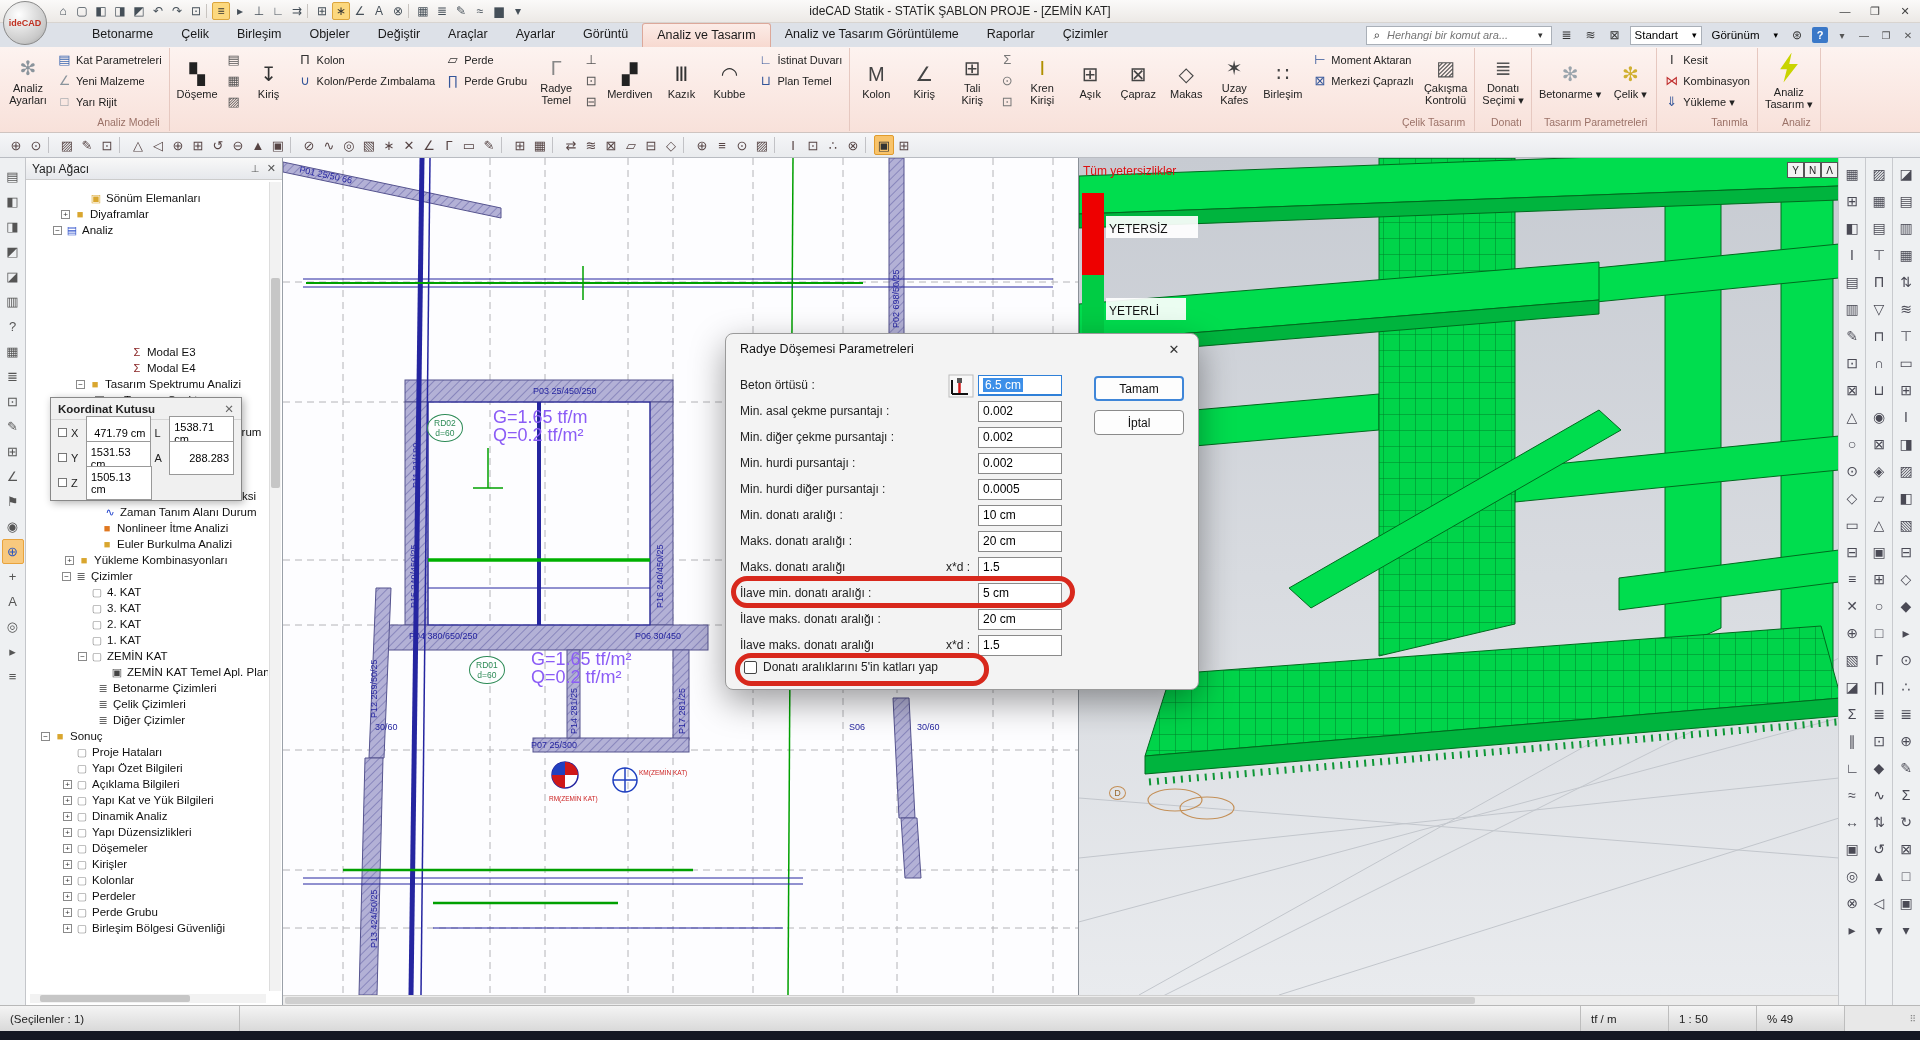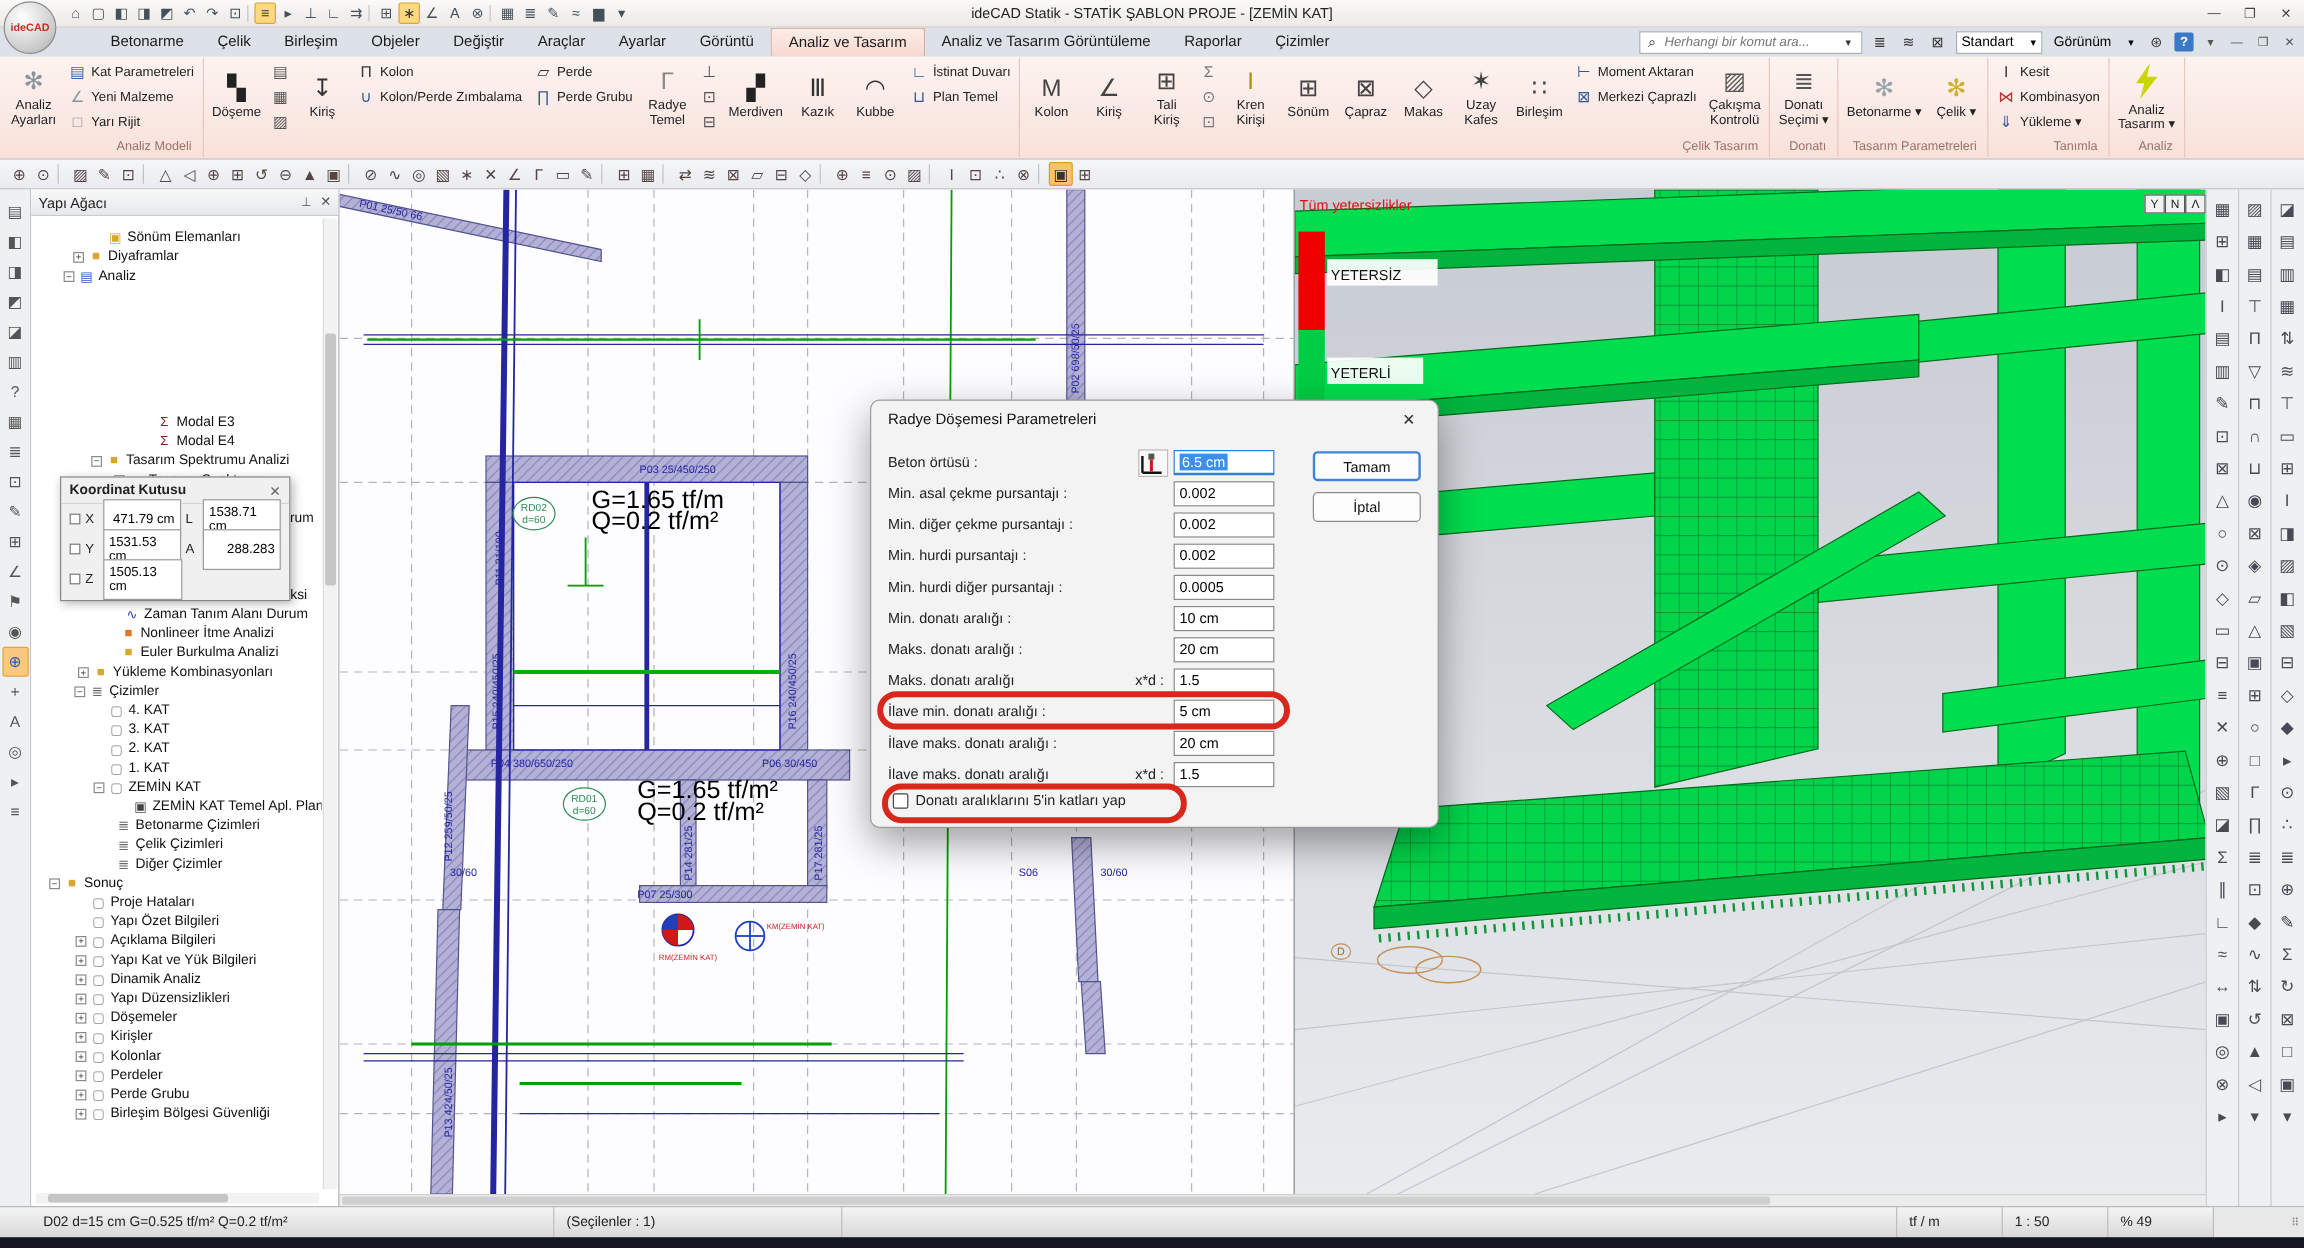--- a/index.html
+++ b/index.html
@@ -73,21 +73,21 @@
   .coord-title .x{margin-left:auto;font-weight:normal;color:#666}
   .coord-row{display:flex;align-items:center;height:25px;padding:0 7px;gap:4px;font-size:11px}
   .cchk{width:9px;height:9px;border:1px solid #777;background:#fff;flex:none}
   .clab{width:11px;color:#222}
   .cfield{background:#fff;border:1px solid #999;height:19px;font-size:11px;display:flex;align-items:center;justify-content:flex-end;padding:16px 4px;width:66px}
   
   .canvas2d{position:absolute;left:283px;top:0;width:795px;height:837px;background:#fdfdff;overflow:hidden}
   .plab{position:absolute;font-size:9px;color:#2525a0;white-space:pre;line-height:10px;z-index:3}
   .plab.vert{transform:rotate(-90deg);transform-origin:left top}
   .plab.bub{border:1px solid #2e8b57;color:#2e8b57;border-radius:50%;padding:3px 6px;text-align:center;font-size:8.5px;line-height:10px;background:rgba(255,255,255,.6)}
-  .plab.gq{font-size:21px;color:#000000;line-height:18px}
+  .plab.gq{font-size:18px;color:#8b5cf6;line-height:18px}
   .plab.north-lb{font-size:6.5px;color:#cc2222}
   
   .view3d{position:absolute;left:1078px;top:0;width:760px;height:837px;overflow:hidden;border-left:1px solid #8a9098;background:linear-gradient(#c7cbd2,#e9ebee)}
   .v3lab{position:absolute;white-space:pre;z-index:4}
   .leg-title{color:#dd1111;font-size:12px}
   .leg-item{color:#111;font-size:12px}
   .axis-bub{border:1px solid #c49058;color:#9a6a30;border-radius:50%;width:17px;height:14px;text-align:center;font-size:9px;line-height:13px}
   .leg-bg{position:absolute;background:rgba(255,255,255,.92);z-index:3}
   .sw{position:absolute;left:3px;width:22px;z-index:4}
   .yna{position:absolute;left:708px;top:4px;display:flex;z-index:5}
@@ -357,21 +357,21 @@
             <span class="rb-ic">⊡</span>
             <span class="rb-lb"></span>
           </div>
         <div class="rbtn big" style="--ic: #b09000;">
             <span class="rb-ic">I</span>
             <span class="rb-lb">Kren
 Kirişi</span>
           </div>
         <div class="rbtn big" style="--ic: #444;">
             <span class="rb-ic">⊞</span>
-            <span class="rb-lb">Sönüm</span>
+            <span class="rb-lb">Aşık</span>
           </div>
         <div class="rbtn big" style="--ic: #444;">
             <span class="rb-ic">⊠</span>
             <span class="rb-lb">Çapraz</span>
           </div>
         <div class="rbtn big" style="--ic: #444;">
             <span class="rb-ic">◇</span>
             <span class="rb-lb">Makas</span>
           </div>
         <div class="rbtn big" style="--ic: #444;">
@@ -1148,21 +1148,20 @@
   <div class="dbtn cancel">İptal</div>
   <div class="dcheck">
     <span class="box"></span>
     <span>Donatı aralıklarını 5'in katları yap</span>
   </div>
   <div class="ring ring1"></div>
   <div class="ring ring2"></div>
 </div>
 
 <div class="statusbar">
-  <div class="sb-cell sb-c1">D02 d=15 cm G=0.525 tf/m² Q=0.2 tf/m²</div>
   <div class="sb-cell sb-c2">(Seçilenler : 1)</div>
   <div class="sb-cell sb-sp"></div>
   <div style="display:flex">
 
   <div class="sb-cell sb-r">tf / m</div>
       <div class="sb-cell sb-r">1 : 50</div>
       <div class="sb-cell sb-r">% 49</div>
     </div>
   <div class="sb-grip">⠿</div>
 </div>

